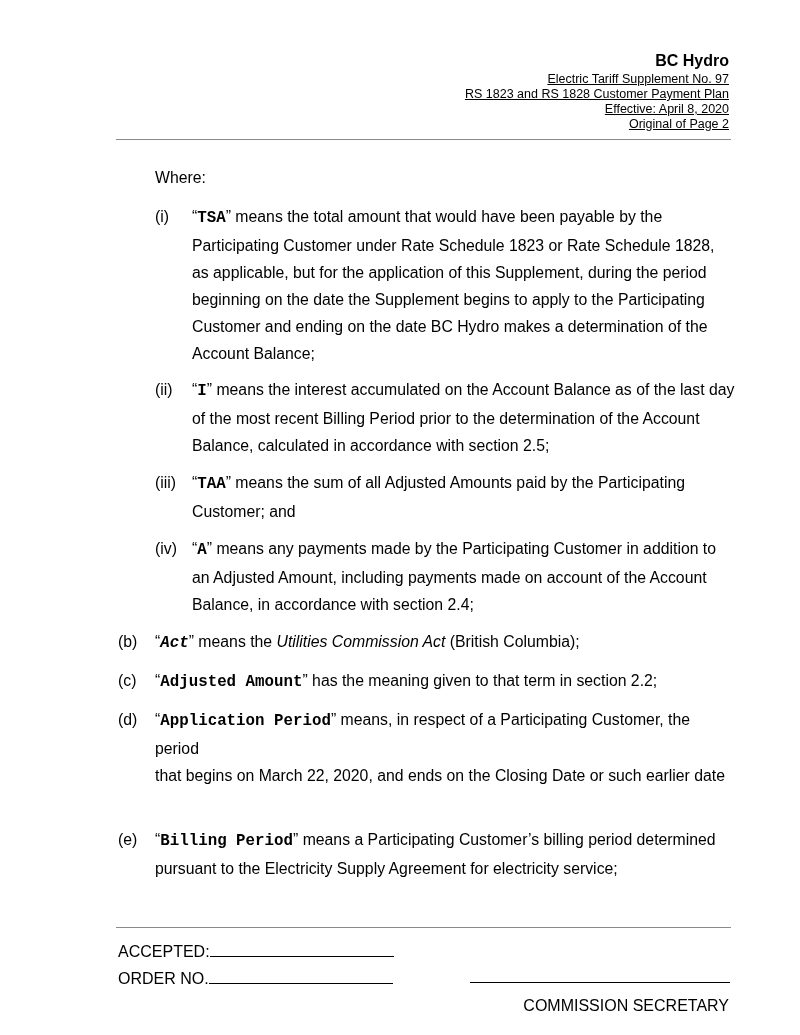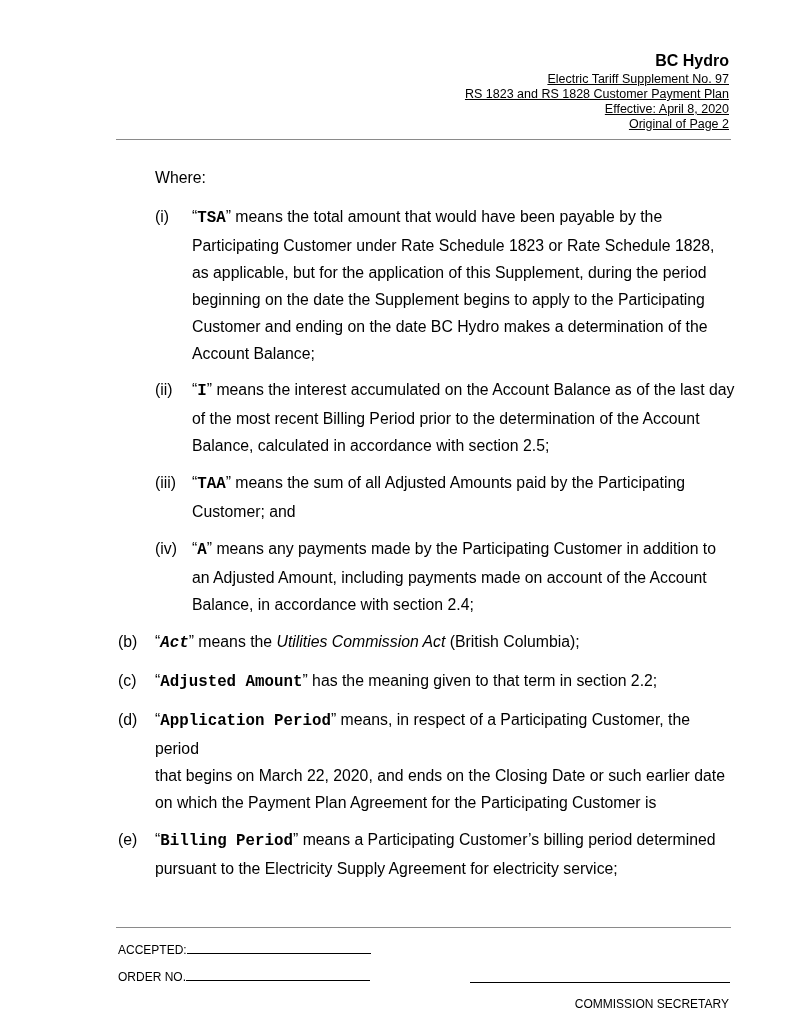--- a/index.html
+++ b/index.html
@@ -14,21 +14,21 @@
   .body-text { position: absolute; left: 0; top: 0; font-size: 15.8px; line-height: 27px; }
   .where { position: absolute; left: 155px; top: 164px; text-align: center; }
   .item { position: absolute; }
   .item .lbl { position: absolute; left: 0; top: 0; }
   .item .txt { position: absolute; top: 0; }
   .sub { left: 155px; }
   .sub .txt { left: 37px; width: 545px; }
   .top-lvl { left: 118px; }
   .top-lvl .txt { left: 37px; width: 582px; }
   b { font-weight: bold; font-family: Liberation Mono, monospace; }
-  .footer { position: absolute; font-size: 12px; }
+  .footer { position: absolute; font-size: 16px; }
   .sig-line { display: inline-block; border-bottom: 1px solid #000; vertical-align: baseline; }
   .sec-line { position: absolute; left: 470px; top: 982px; width: 260px; border-top: 1px solid #000; }
 </style>
 </head>
 <body>
 
 <div class="header">
   <div class="company">BC Hydro</div>
   <div class="line">Electric Tariff Supplement No. 97</div>
   <div class="line">RS 1823 and RS 1828 Customer Payment Plan</div>
@@ -90,21 +90,21 @@
     <div class="txt">
       <span>“</span><b>Adjusted Amount</b><span>” has the meaning given to that term in section 2.2;</span>
     </div>
   </div>
 
   <div class="item top-lvl" style="top:706px;">
     <span class="lbl">(d)</span>
     <div class="txt">
       <span>“</span><b>Application Period</b><span>” means, in respect of a Participating Customer, the period</span><br>
       <span>that begins on March 22, 2020, and ends on the Closing Date or such earlier date</span><br>
-      <span>on which the Payment Plan Agreement for the Participating Customer is</span><br>
+      <br>
     </div>
   </div>
 
   <div class="item top-lvl" style="top:826px;">
     <span class="lbl">(e)</span>
     <div class="txt">
       <span>“</span><b>Billing Period</b><span>” means a Participating Customer’s billing period determined</span><br>
       <span>pursuant to the Electricity Supply Agreement for electricity service;</span>
     </div>
   </div>

